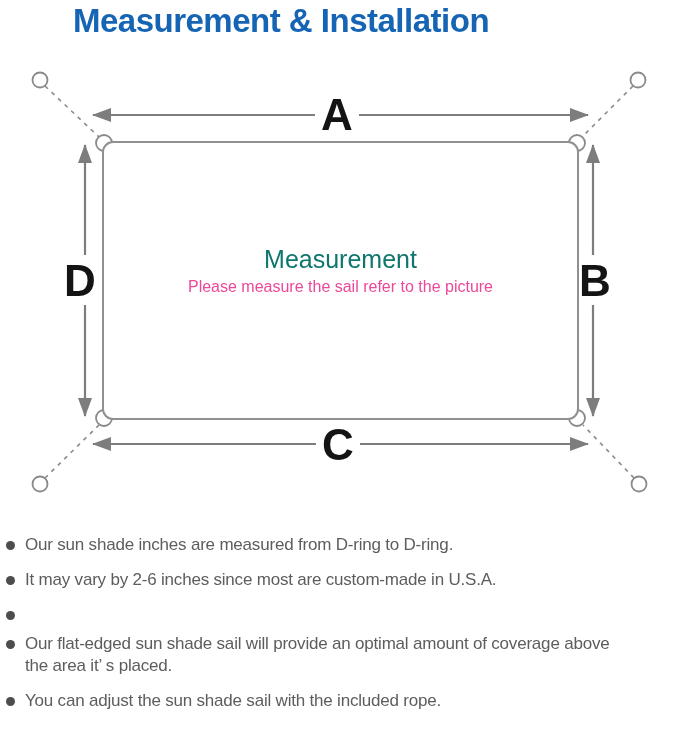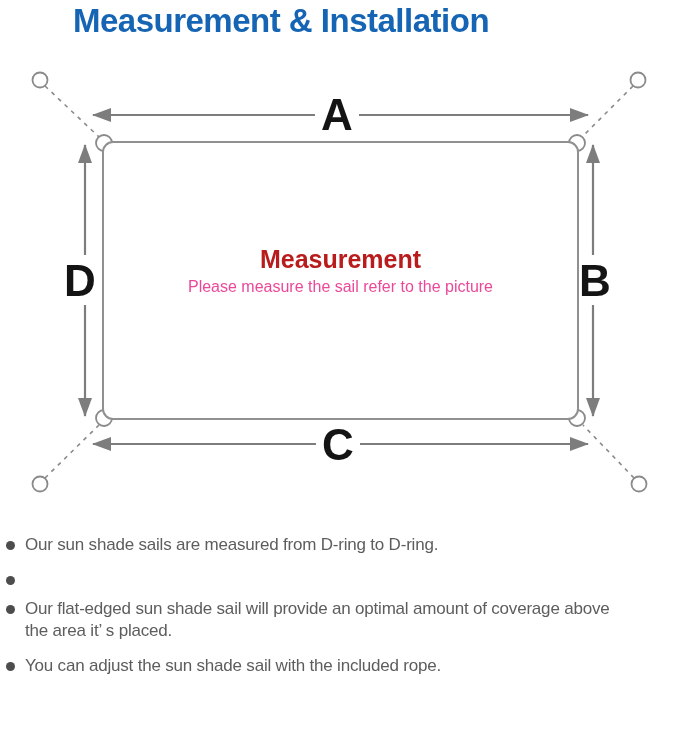--- a/index.html
+++ b/index.html
@@ -2,21 +2,21 @@
 <html><head>
 <meta charset="utf-8">
 <style>
   html,body{margin:0;padding:0;background:#fff;}
   .page{position:relative;width:679px;height:739px;background:#ffffff;overflow:hidden;
         font-family:"Liberation Sans",sans-serif;}
   .title{position:absolute;top:2px;left:0;width:562px;text-align:center;
          font-size:33px;font-weight:bold;letter-spacing:-0.5px;color:#1565b4;}
   .diagram-svg{position:absolute;left:0;top:0;}
   .center-text{position:absolute;left:103px;top:245px;width:475px;text-align:center;}
-  .center-heading{font-size:25px;font-weight:bold;color:#b91c1c;line-height:28px;}
+  .center-heading{font-size:25px;font-weight:normal;color:#0f766e;line-height:28px;}
   .center-sub{font-size:16px;color:#ec4899;line-height:20px;margin-top:4px;}
   .notes{position:absolute;left:6px;top:534px;width:668px;}
   .note{display:flex;align-items:flex-start;margin-bottom:13px;}
   .dot{width:9px;height:9px;border-radius:50%;background:#4d4d4d;margin:7px 10px 0 0;flex:none;}
   .note-text{font-size:17px;line-height:22px;color:#5d5d5d;letter-spacing:-0.2px;white-space:pre-line;}
   .dashed{stroke:#8a8a8a;stroke-width:1.6;stroke-dasharray:4 5;fill:none;}
   .ring{fill:#ffffff;stroke:#8a8a8a;stroke-width:1.8;}
   .sail{fill:#ffffff;stroke:#909090;stroke-width:2;}
   .arrow{stroke:#7d7d7d;stroke-width:2.2;fill:none;}
   .label-bg{fill:#ffffff;}
@@ -73,21 +73,25 @@
   </svg>
 
   <div class="center-text">
     <div class="center-heading">Measurement</div>
     <div class="center-sub">Please measure the sail refer to the picture</div>
   </div>
 
   <div class="notes">
     <div class="note">
       <span class="dot"></span>
-      <span class="note-text">Our sun shade sails are measured from D-ring to D-ring.</span>
+      <span class="note-text">Our sun shade inches are measured from D-ring to D-ring.</span>
+    </div>
+    <div class="note">
+      <span class="dot"></span>
+      <span class="note-text">It may vary by 2-6 inches since most are custom-made in U.S.A.</span>
     </div>
     <div class="note">
       <span class="dot"></span>
     </div>
     <div class="note">
       <span class="dot"></span>
       <span class="note-text">Our flat-edged sun shade sail will provide an optimal amount of coverage above
 the area it’ s placed.</span>
     </div>
     <div class="note">

